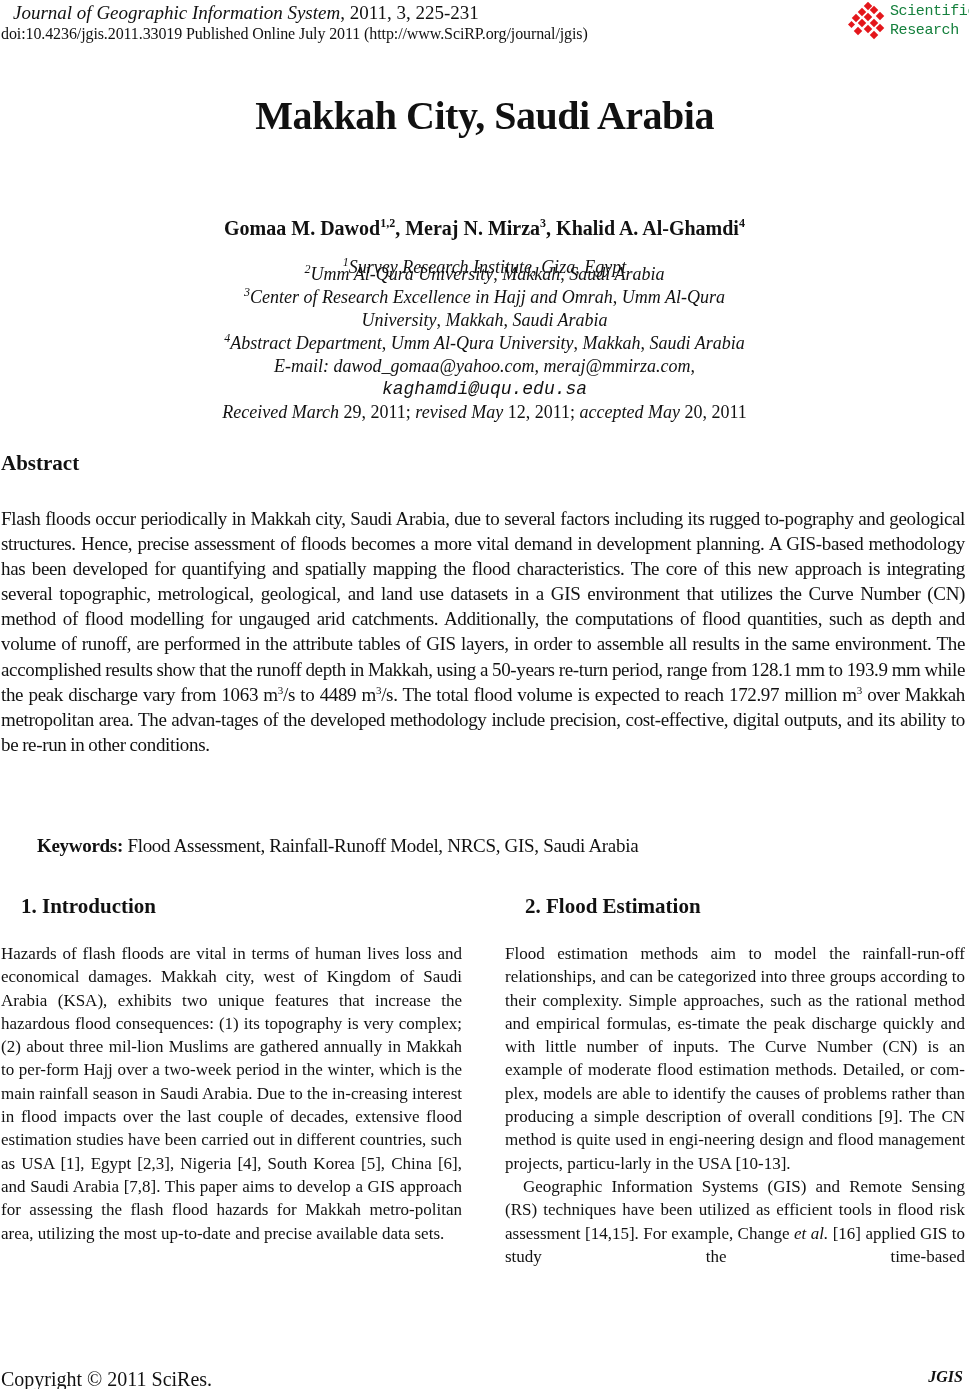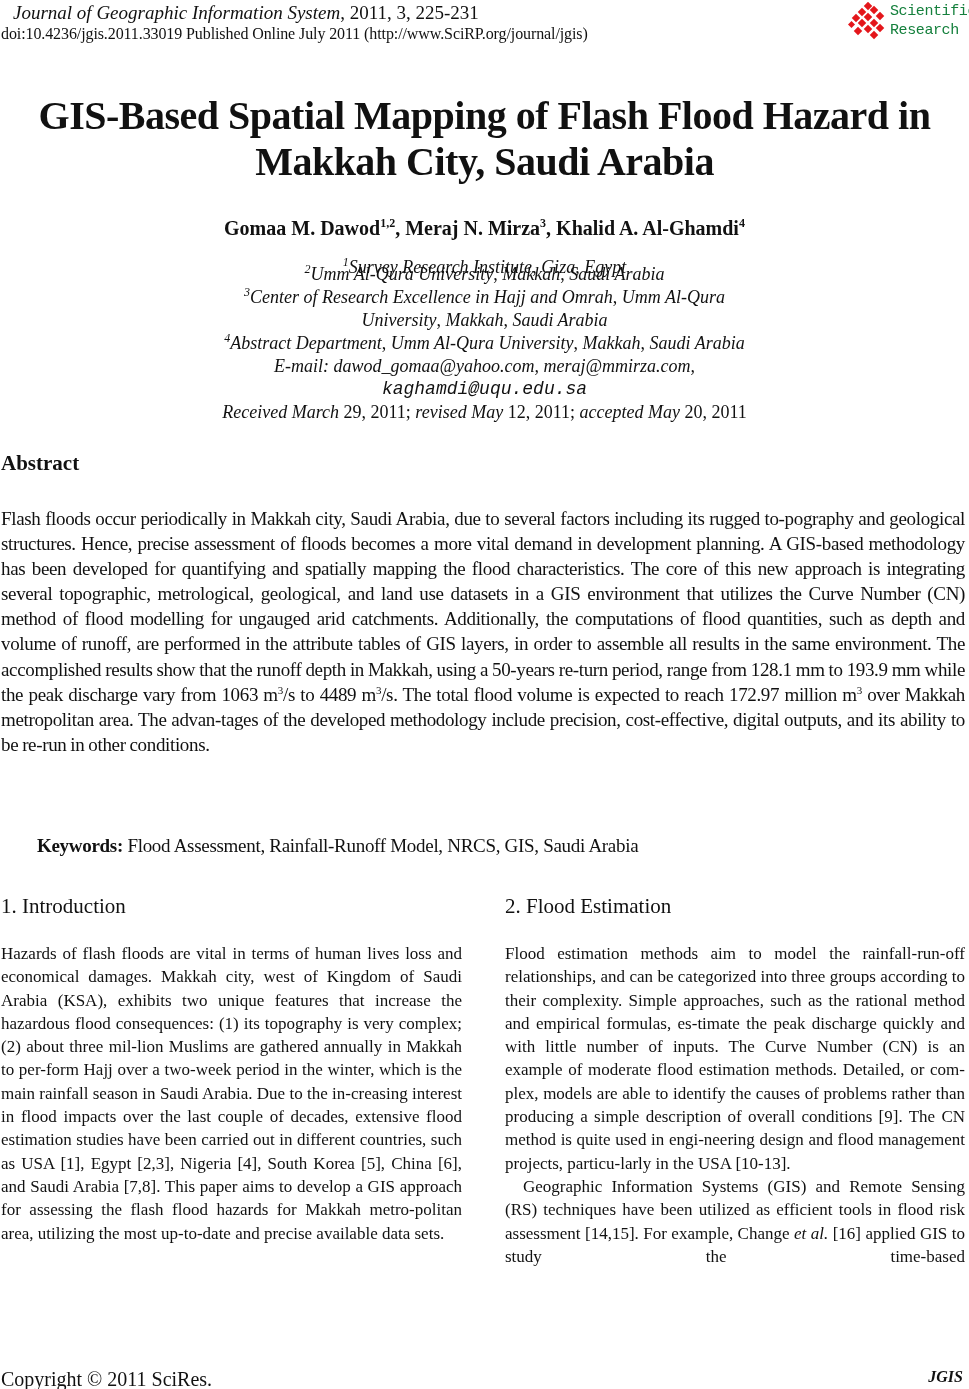--- a/index.html
+++ b/index.html
@@ -24,21 +24,21 @@
     .affil { left: 0; width: 969px; text-align: center; font-size: 18px; line-height: 23px; font-style: italic; }
     .affil .up { font-style: normal; }
 
     .h-abstract { left: 1px; top: 451px; font-size: 21px; font-weight: bold; }
     .abstract-body { left: 1px; top: 506px; width: 964px; font-size: 19px; line-height: 25.1px; text-align: justify; letter-spacing: -0.35px; word-spacing: -0.5px; }
     .abstract-body sup { font-size: 11px; line-height: 0; }
 
     .keywords { left: 1px; top: 834px; font-size: 19px; line-height: 24px; white-space: nowrap; letter-spacing: -0.3px; }
     .keywords b { font-weight: bold; padding-left: 36px; }
 
-    .sec-heading { font-size: 21px; font-weight: normal; line-height: 26px; white-space: nowrap; }
+    .sec-heading { font-size: 21px; font-weight: bold; line-height: 26px; white-space: nowrap; margin-left: 20px; }
     .sec1 { left: 1px; top: 893px; }
     .sec2 { left: 505px; top: 893px; }
 
     .col { font-size: 17px; line-height: 23.3px; text-align: justify; text-align-last: justify; }
     .col p { margin: 0; }
     .col p.last { text-align-last: left; }
     .col p.indent { text-indent: 18px; }
     .col-left { left: 1px; top: 942px; width: 461px; }
     .col-right { left: 505px; top: 942px; width: 460px; }
 
@@ -69,21 +69,20 @@
       <rect x="23" y="30" width="6" height="6" transform="rotate(45 26 33)"></rect>
     </g>
   </svg>
   <div class="logo-text">
     <div>Scientific</div>
     <div>Research</div>
   </div>
 </div>
 
 <div class="abs title">
-  <div>GIS-Based Spatial Mapping of Flash Flood Hazard in</div>
   <div>Makkah City, Saudi Arabia</div>
 </div>
 
 <div class="abs authors">
   <span>Gomaa M. Dawod</span><sup>1,2</sup><span>, </span><span>Meraj N. Mirza</span><sup>3</sup><span>, </span><span>Khalid A. Al-Ghamdi</span><sup>4</sup>
 </div>
 
 <div class="abs affil" style="top:256px;"><sup>1</sup><span>Survey Research Institute</span><span class="up">, </span><span>Giza</span><span class="up">, </span><span>Egypt</span></div>
 
 <div class="abs affil" style="top:263px;"><sup>2</sup><span>Umm Al-Qura University</span><span class="up">, </span><span>Makkah</span><span class="up">, </span><span>Saudi Arabia</span></div>

